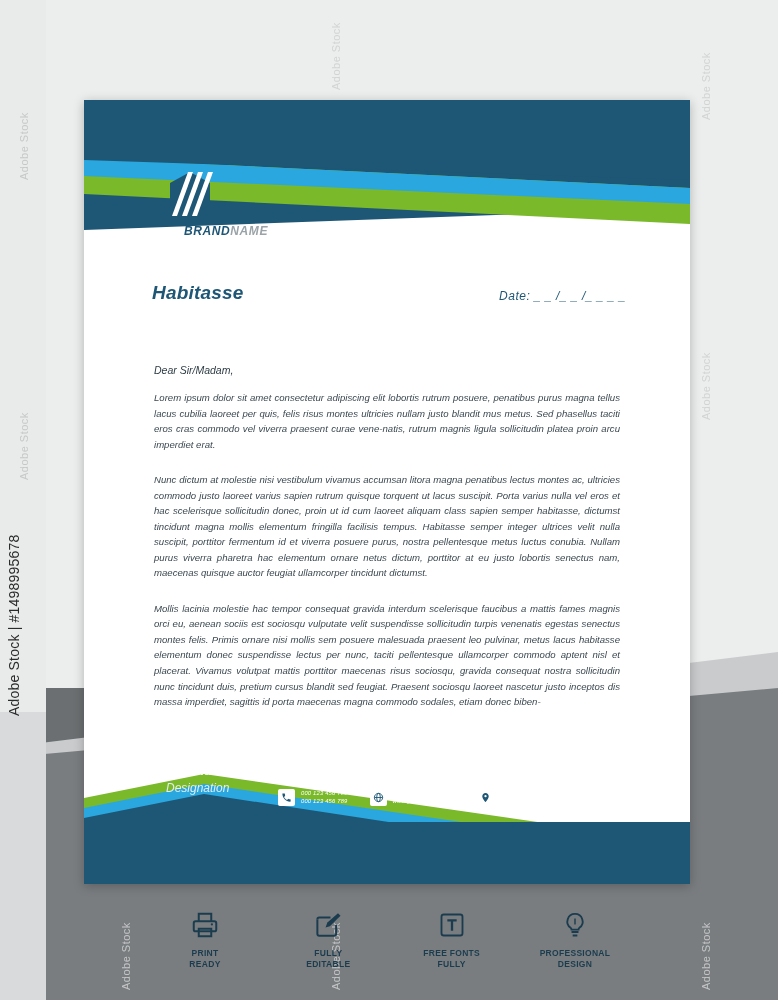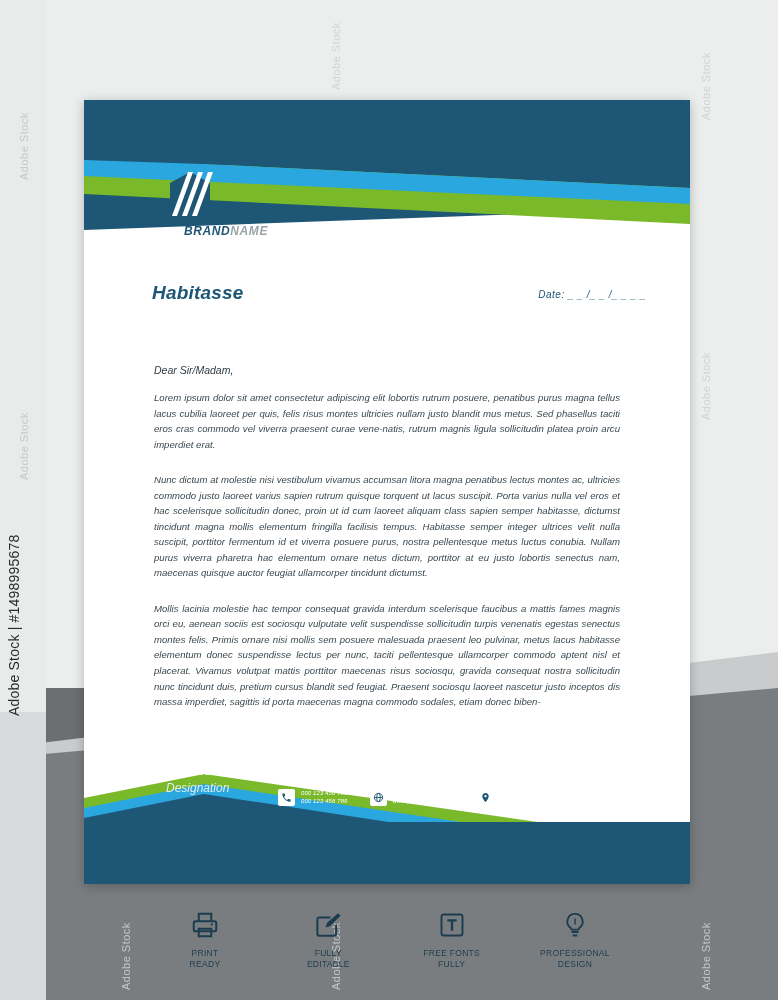--- a/index.html
+++ b/index.html
@@ -183,23 +183,23 @@
     position: absolute;
     left: 68px;
     top: 182px;
     font-size: 19px;
     font-weight: 700;
     color: #1e5676;
     letter-spacing: 0.2px;
   }
   .date-line {
     position: absolute;
-    right: 44px;
+    right: 64px;
     top: 189px;
-    font-size: 10px;
+    font-size: 12px;
     color: #1e5676;
     letter-spacing: 0.5px;
   }
 
   
   .salutation {
     position: absolute;
     left: 70px;
     top: 264px;
     font-size: 10.5px;
@@ -275,21 +275,21 @@
   }
   .feature .ficon {
     height: 34px;
     display: flex;
     align-items: center;
     justify-content: center;
     margin-bottom: 6px;
   }
   .feature .flabel {
     font-size: 8.5px;
-    font-weight: 400;
+    font-weight: 700;
     line-height: 1.35;
     letter-spacing: 0.3px;
     color: #1b3c4e;
     text-align: center;
   }
 </style>
 </head>
 <body>
 
 <div class="stage">

